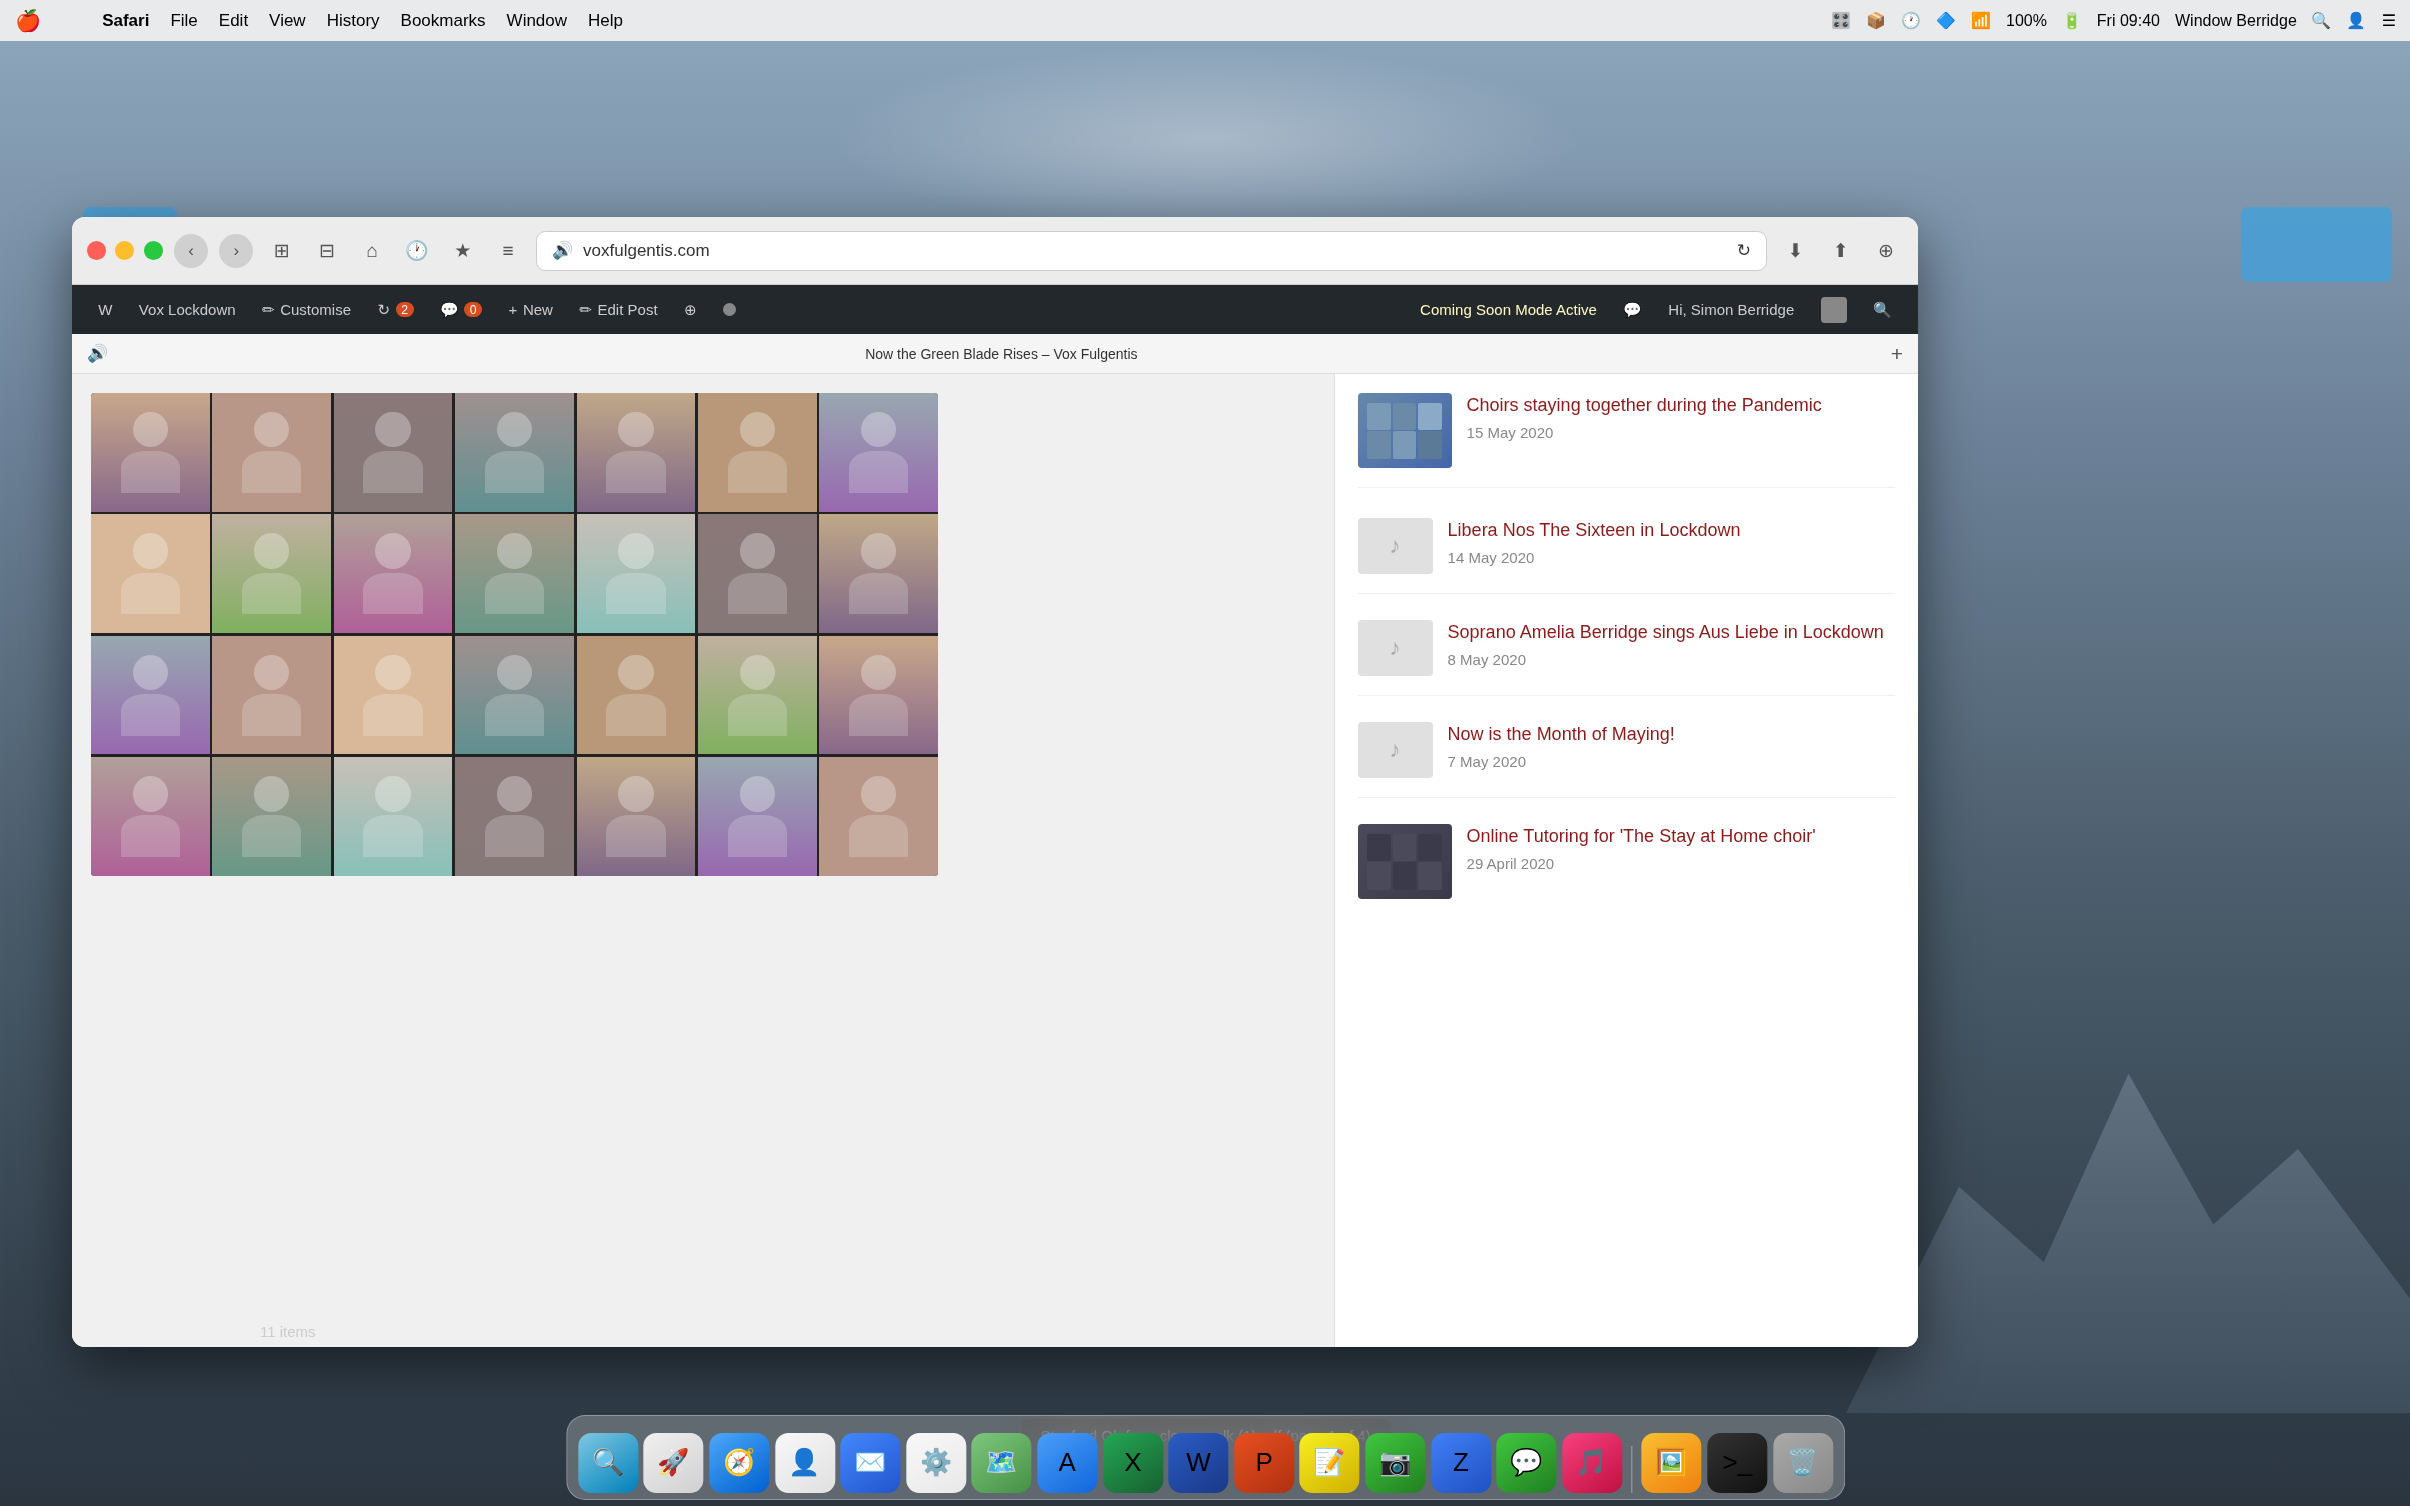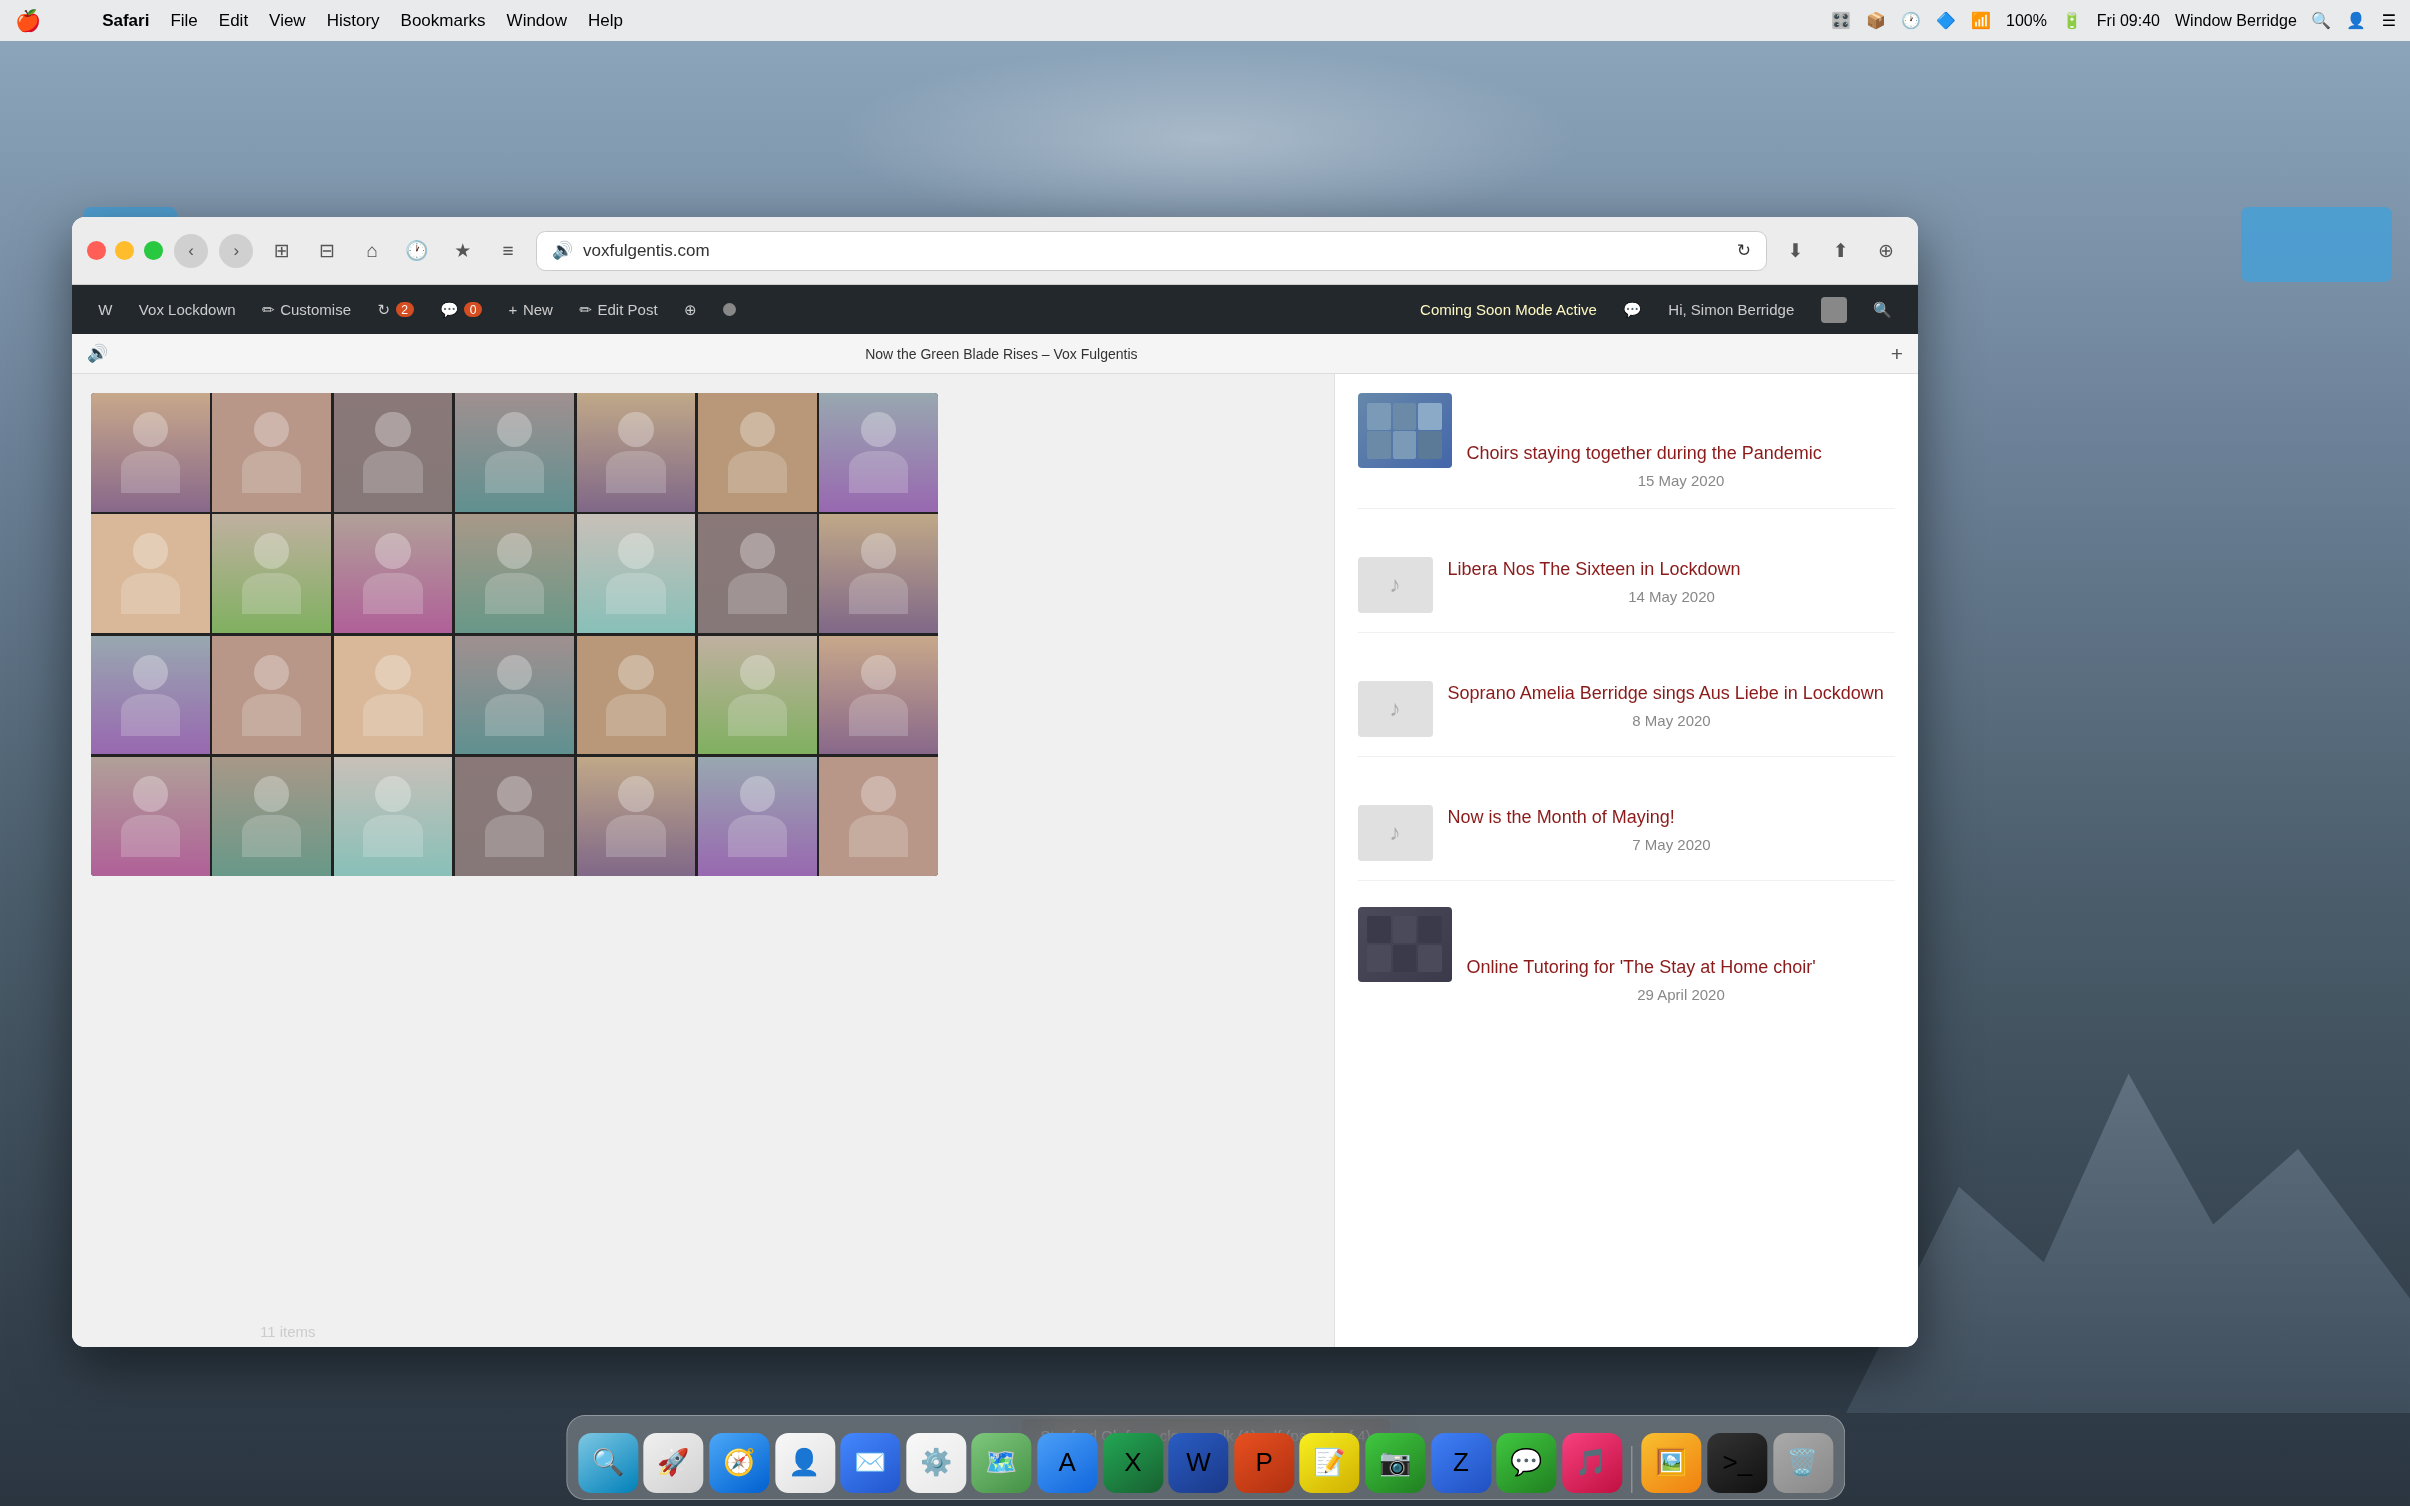--- a/index.html
+++ b/index.html
@@ -239,33 +239,32 @@
       overflow: hidden;
     }
     .post-thumb-inner {
       width: 100%;
       height: 100%;
       display: flex; align-items: center; justify-content: center;
     }
     .thumb-choir { background: linear-gradient(135deg, #6688aa, #4466aa); }
     .thumb-zoom { background: linear-gradient(135deg, #4a4a5a, #3a3a4a); }
 
-    .post-info { flex: 1; margin-top: 48px; }
+    .post-info { flex: 1; }
     .post-title {
       font-size: 18px;
       color: #8b1a1a;
       font-weight: 400;
       line-height: 1.4;
       margin-bottom: 5.6px;
       cursor: pointer;
     }
     .post-date {
       font-size: 15px;
       color: #888;
-      text-align: center;
     }
 
     .no-thumb-post {
       margin-bottom: 26px;
       padding-bottom: 19px;
       border-bottom: 0.9px solid #f0f0f0;
     }
     .no-thumb-post:last-child { border-bottom: none; }
     .music-note-placeholder {
       width: 75px;

